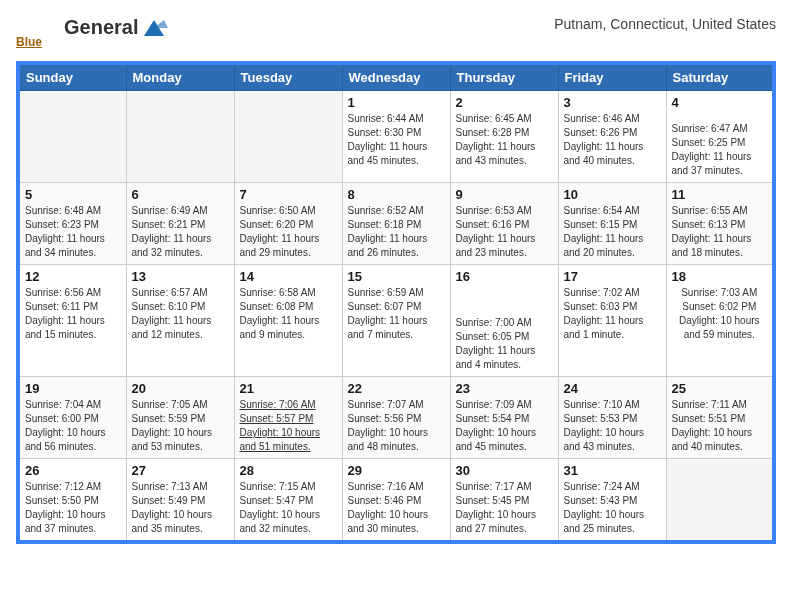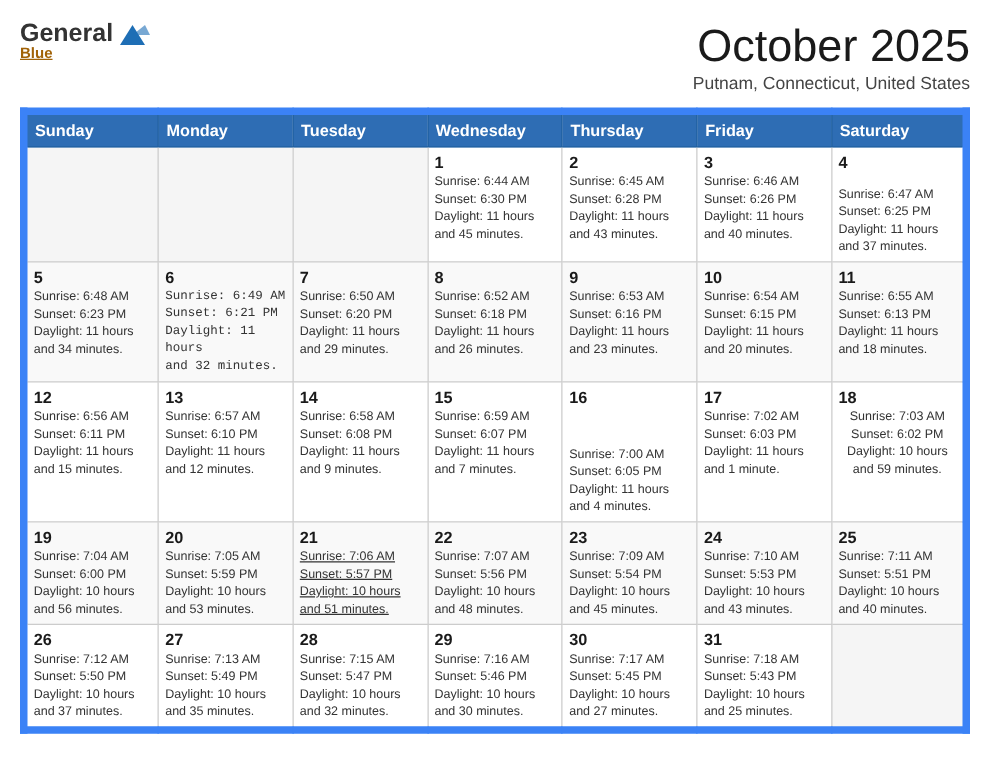--- a/index.html
+++ b/index.html
@@ -17,37 +17,38 @@
       margin-bottom: 12px;
     }
     .logo {
       display: flex;
       flex-direction: column;
       align-items: flex-start;
     }
     .logo-row {
       display: flex;
       align-items: center;
+      margin-left: 48px;
     }
     .title-section {
       text-align: right;
     }
     .month-title {
       font-size: 36px;
       font-weight: normal;
       color: #1a1a1a;
     }
     .location {
       font-size: 14px;
       color: #444;
     }
     .calendar {
       width: 100%;
       border-collapse: collapse;
-      border: 6px solid #3b82f6;
+      border: 4px solid #3b82f6;
     }
     .calendar th {
       background: #2e6db4;
       color: #fff;
       font-size: 13px;
       font-weight: bold;
       padding: 5px 6px;
       border: 1px solid #2060a0;
       text-align: left;
     }
@@ -88,21 +89,20 @@
     <div class="logo-row">
       <span style="font-size:20px;font-weight:bold;color:#333;">General</span>
       <svg width="28" height="20" viewBox="0 0 28 20" style="margin-left:2px;">
         <polygon points="4,18 14,2 24,18" fill="#1e6eb5"></polygon>
         <polygon points="14,10 24,2 28,10" fill="#1e6eb5" opacity="0.6"></polygon>
       </svg>
     </div>
     <span style="font-size:12px;font-weight:bold;color:#a16207;margin-top:-4px;text-decoration:underline;">Blue</span>
   </div>
   <div class="title-section">
-    <div class="month-title">October 2025</div>
     <div class="location">Putnam, Connecticut, United States</div>
   </div>
 </div>
 
 <table class="calendar">
   <thead>
     <tr>
     <th>Sunday</th>
         <th>Monday</th>
         <th>Tuesday</th>
@@ -149,21 +149,21 @@
       <tr>
         <td>
           <span class="day-number">5</span>
           <div class="day-info" style="white-space: pre-line;">Sunrise: 6:48 AM
 Sunset: 6:23 PM
 Daylight: 11 hours
 and 34 minutes.</div>
         </td>
         <td>
           <span class="day-number">6</span>
-          <div class="day-info" style="white-space: pre-line; font-family: Liberation Mono, monospace;">Sunrise: 6:49 AM
+          <div class="day-info" style="white-space: pre-line;">Sunrise: 6:49 AM
 Sunset: 6:21 PM
 Daylight: 11 hours
 and 32 minutes.</div>
         </td>
         <td>
           <span class="day-number">7</span>
           <div class="day-info" style="white-space: pre-line;">Sunrise: 6:50 AM
 Sunset: 6:20 PM
 Daylight: 11 hours
 and 29 minutes.</div>
@@ -330,21 +330,21 @@
         </td>
         <td>
           <span class="day-number">30</span>
           <div class="day-info" style="white-space: pre-line;">Sunrise: 7:17 AM
 Sunset: 5:45 PM
 Daylight: 10 hours
 and 27 minutes.</div>
         </td>
         <td>
           <span class="day-number">31</span>
-          <div class="day-info" style="white-space: pre-line;">Sunrise: 7:18 AM
+          <div class="day-info" style="white-space: pre-line;">Sunrise: 7:24 AM
 Sunset: 5:43 PM
 Daylight: 10 hours
 and 25 minutes.</div>
         </td>
         <td class="empty"></td>
       </tr>
     </tbody>
 </table>
 
 </body></html>

